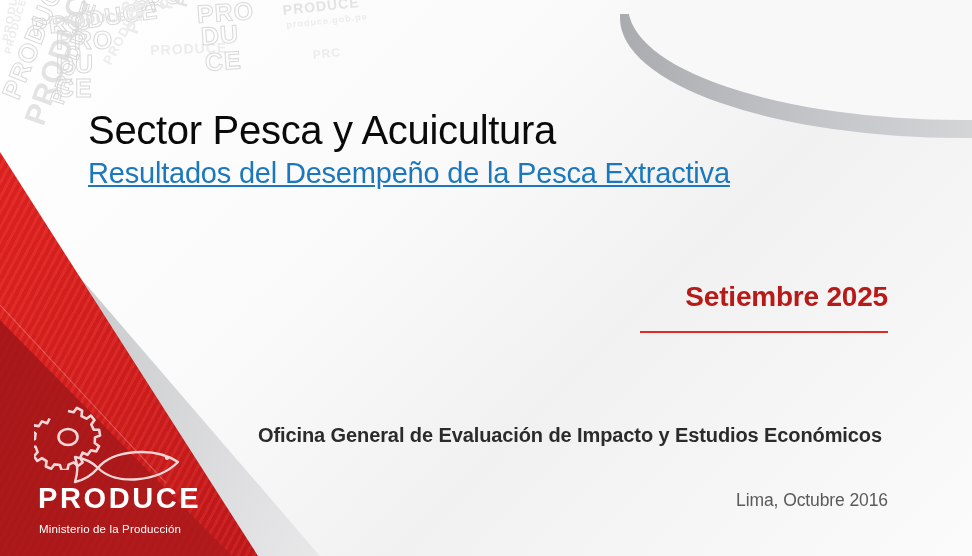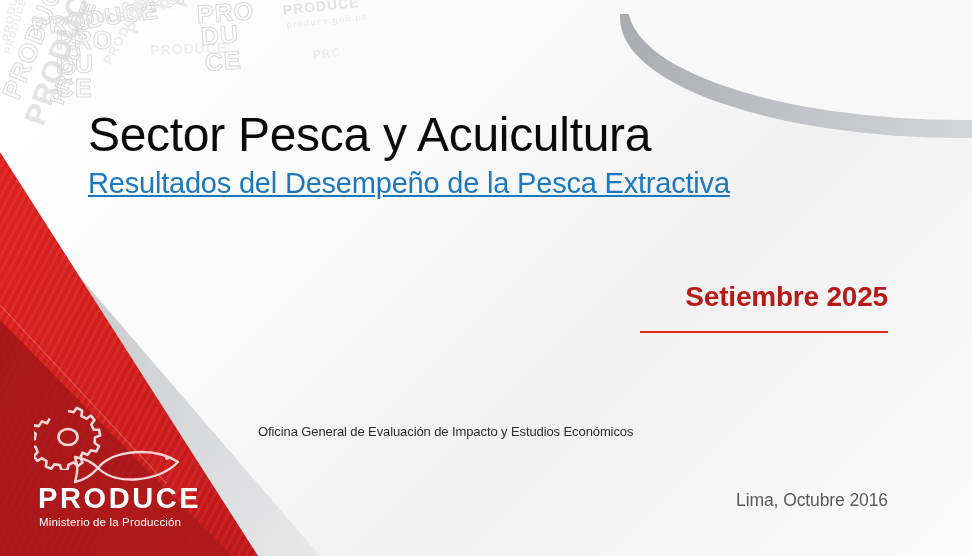--- a/index.html
+++ b/index.html
@@ -145,52 +145,52 @@
   .logo-marks{position:relative;height:82px;}
   .gear{position:absolute;left:12px;top:2px;}
   .fish{position:absolute;left:50px;top:38px;}
   .logo-name{
     color:#ffffff;font-weight:700;font-size:29px;letter-spacing:2.6px;
     line-height:1;margin-top:-2px;padding-left:16px;
     font-family:"Liberation Sans", sans-serif;
   }
   .logo-sub{
     color:#ffffff;font-size:11.5px;letter-spacing:.15px;
-    padding-left:17px;margin-top:3px;font-weight:400;
+    padding-left:17px;margin-top:10px;font-weight:400;
     font-family:"Liberation Sans", sans-serif;
   }
 
   
   .titles{position:absolute;left:88px;top:104px;z-index:5;}
   .t-kicker{
     font-size:37px;color:#9b9b9b;font-weight:400;line-height:1.12;
     letter-spacing:-.2px;
   }
   .t-main{
-    font-size:48px;color:#0a0a0a;font-weight:400;line-height:1.2;
+    font-size:40px;color:#0a0a0a;font-weight:400;line-height:1.2;
     letter-spacing:-.3px;margin-top:2px;
   }
   .t-sub{
     font-size:29px;color:#1b78bf;font-weight:400;line-height:1.22;
     letter-spacing:-.2px;margin-top:2px;text-decoration:underline;
   }
 
   .date-block{position:absolute;right:84px;top:283px;text-align:right;z-index:5;}
   .t-date{
     font-size:28px;color:#b81a18;font-weight:700;line-height:1;
     letter-spacing:-.2px;
   }
   .date-rule{
     margin-top:20px;margin-left:auto;
     width:248px;height:2px;background:#e02a24;
   }
 
   .office{
     position:absolute;left:258px;top:424px;
-    font-size:13px;color:#2b2b2b;letter-spacing:-.1px;z-index:5;
+    font-size:20px;color:#2b2b2b;letter-spacing:-.1px;z-index:5;font-weight:bold;
   }
   .city{
     position:absolute;right:84px;top:490px;
     font-size:17.5px;color:#5a5a5a;letter-spacing:-.1px;z-index:5;
   }
 </style>
 </head>
 <body>
 
 <div id="slide">

